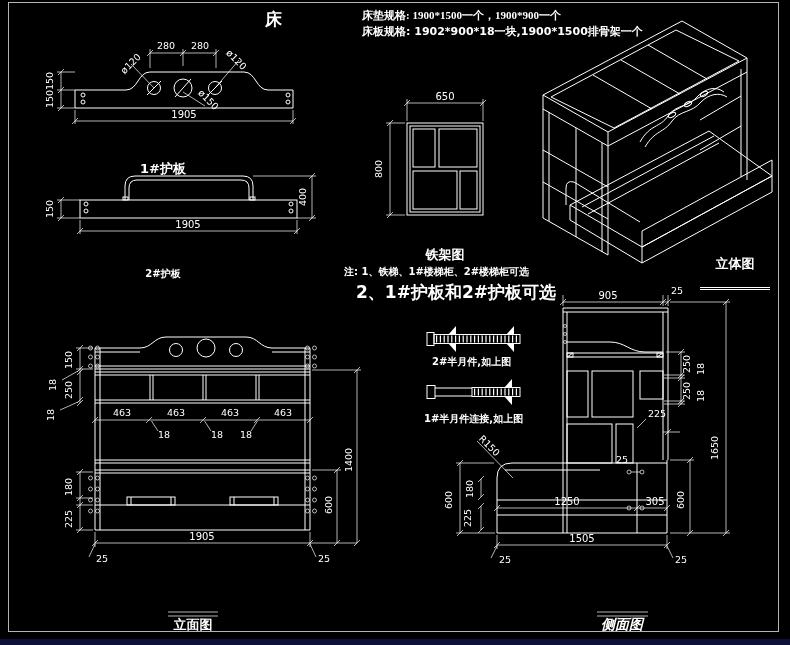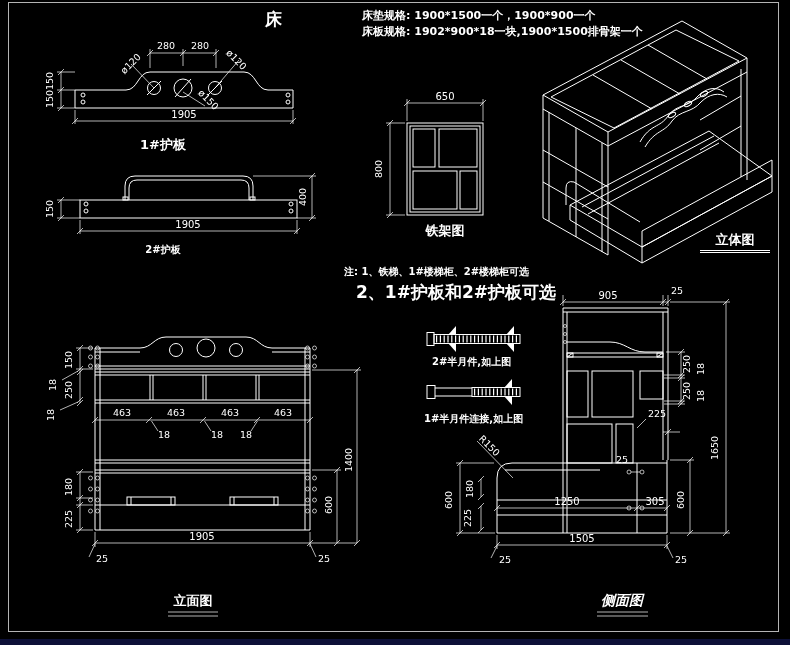--- a/index.html
+++ b/index.html
@@ -6,22 +6,22 @@
   #stage{position:relative;width:790px;height:645px;background:#000;overflow:hidden;
          font-family:"DejaVu Sans",sans-serif;}
   #stage svg{position:absolute;left:0;top:0;}
   svg .ln{stroke:#fff;stroke-width:1;fill:none;}
   svg .dim{stroke:#fff;stroke-width:.7;fill:none;}
   svg .fillw{fill:#fff;stroke:none;}
   svg text{fill:#fff;font-family:"DejaVu Sans",sans-serif;font-size:9.5px;}
   svg text.big{font-size:10px;}
   .lbl{position:absolute;color:#fff;white-space:nowrap;}
   .b{font-weight:bold;}
-  .ctr{text-align:center;}
-  .uline{border-bottom:3px double #fff;padding-bottom:1px;font-family:Liberation Serif, serif;}
+  .ctr{text-align:center;margin-top:24px;}
+  .uline{border-bottom:3px double #fff;padding-bottom:14px;font-family:Liberation Serif, serif;}
   #taskbar{position:absolute;left:0;top:639px;width:790px;height:6px;}
   #frame{position:absolute;left:8px;top:2px;width:771px;height:630px;
          border:1.5px solid #b4b4b4;box-sizing:border-box;}
 </style>
 </head>
 <body>
 
 <div id="stage" style="background: rgb(0, 0, 0);">
 
 <svg width="790" height="645" viewBox="0 0 790 645">
@@ -440,21 +440,21 @@
     <text x="675" y="563">25</text>
     <line class="dim" x1="597" y1="612" x2="648" y2="612"></line>
         <line class="dim" x1="597" y1="616" x2="648" y2="616"></line>
   </g>
 </svg>
 
 <div id="frame" style="border-color: rgb(180, 180, 180);"></div>
 <div id="taskbar" style="background: rgb(13, 16, 56);"></div>
 
 <div class="lbl b" style="left:265px;top:8px;font-size:17px;">床</div>
-<div class="lbl b" style="left:362px;top:8px;font-size:11px;">床垫规格: 1900*1500一个，1900*900一个</div>
+<div class="lbl b" style="left:362px;top:8px;font-size:11px;font-family:Liberation Serif, serif;">床垫规格: 1900*1500一个，1900*900一个</div>
 <div class="lbl b" style="left:362px;top:24px;font-size:11px;width:288px;white-space:normal;line-height:1.45;">床板规格: 1902*900*18一块,1900*1500排骨架一个</div>
 
 <div class="lbl b ctr" style="left:130px;top:136px;width:66px;font-size:13px;">1#护板</div>
 <div class="lbl b ctr" style="left:130px;top:243px;width:66px;font-size:10px;">2#护板</div>
 <div class="lbl b ctr" style="left:410px;top:222px;width:70px;font-size:13px;">铁架图</div>
 
 <div class="lbl b" style="left:344px;top:265px;font-size:10px;">注: 1、铁梯、1#楼梯柜、2#楼梯柜可选</div>
 <div class="lbl b" style="left:356px;top:281px;font-size:17px;">2、1#护板和2#护板可选</div>
 
 <div class="lbl b" style="left:432px;top:355px;font-size:10px;">2#半月件,如上图</div>

